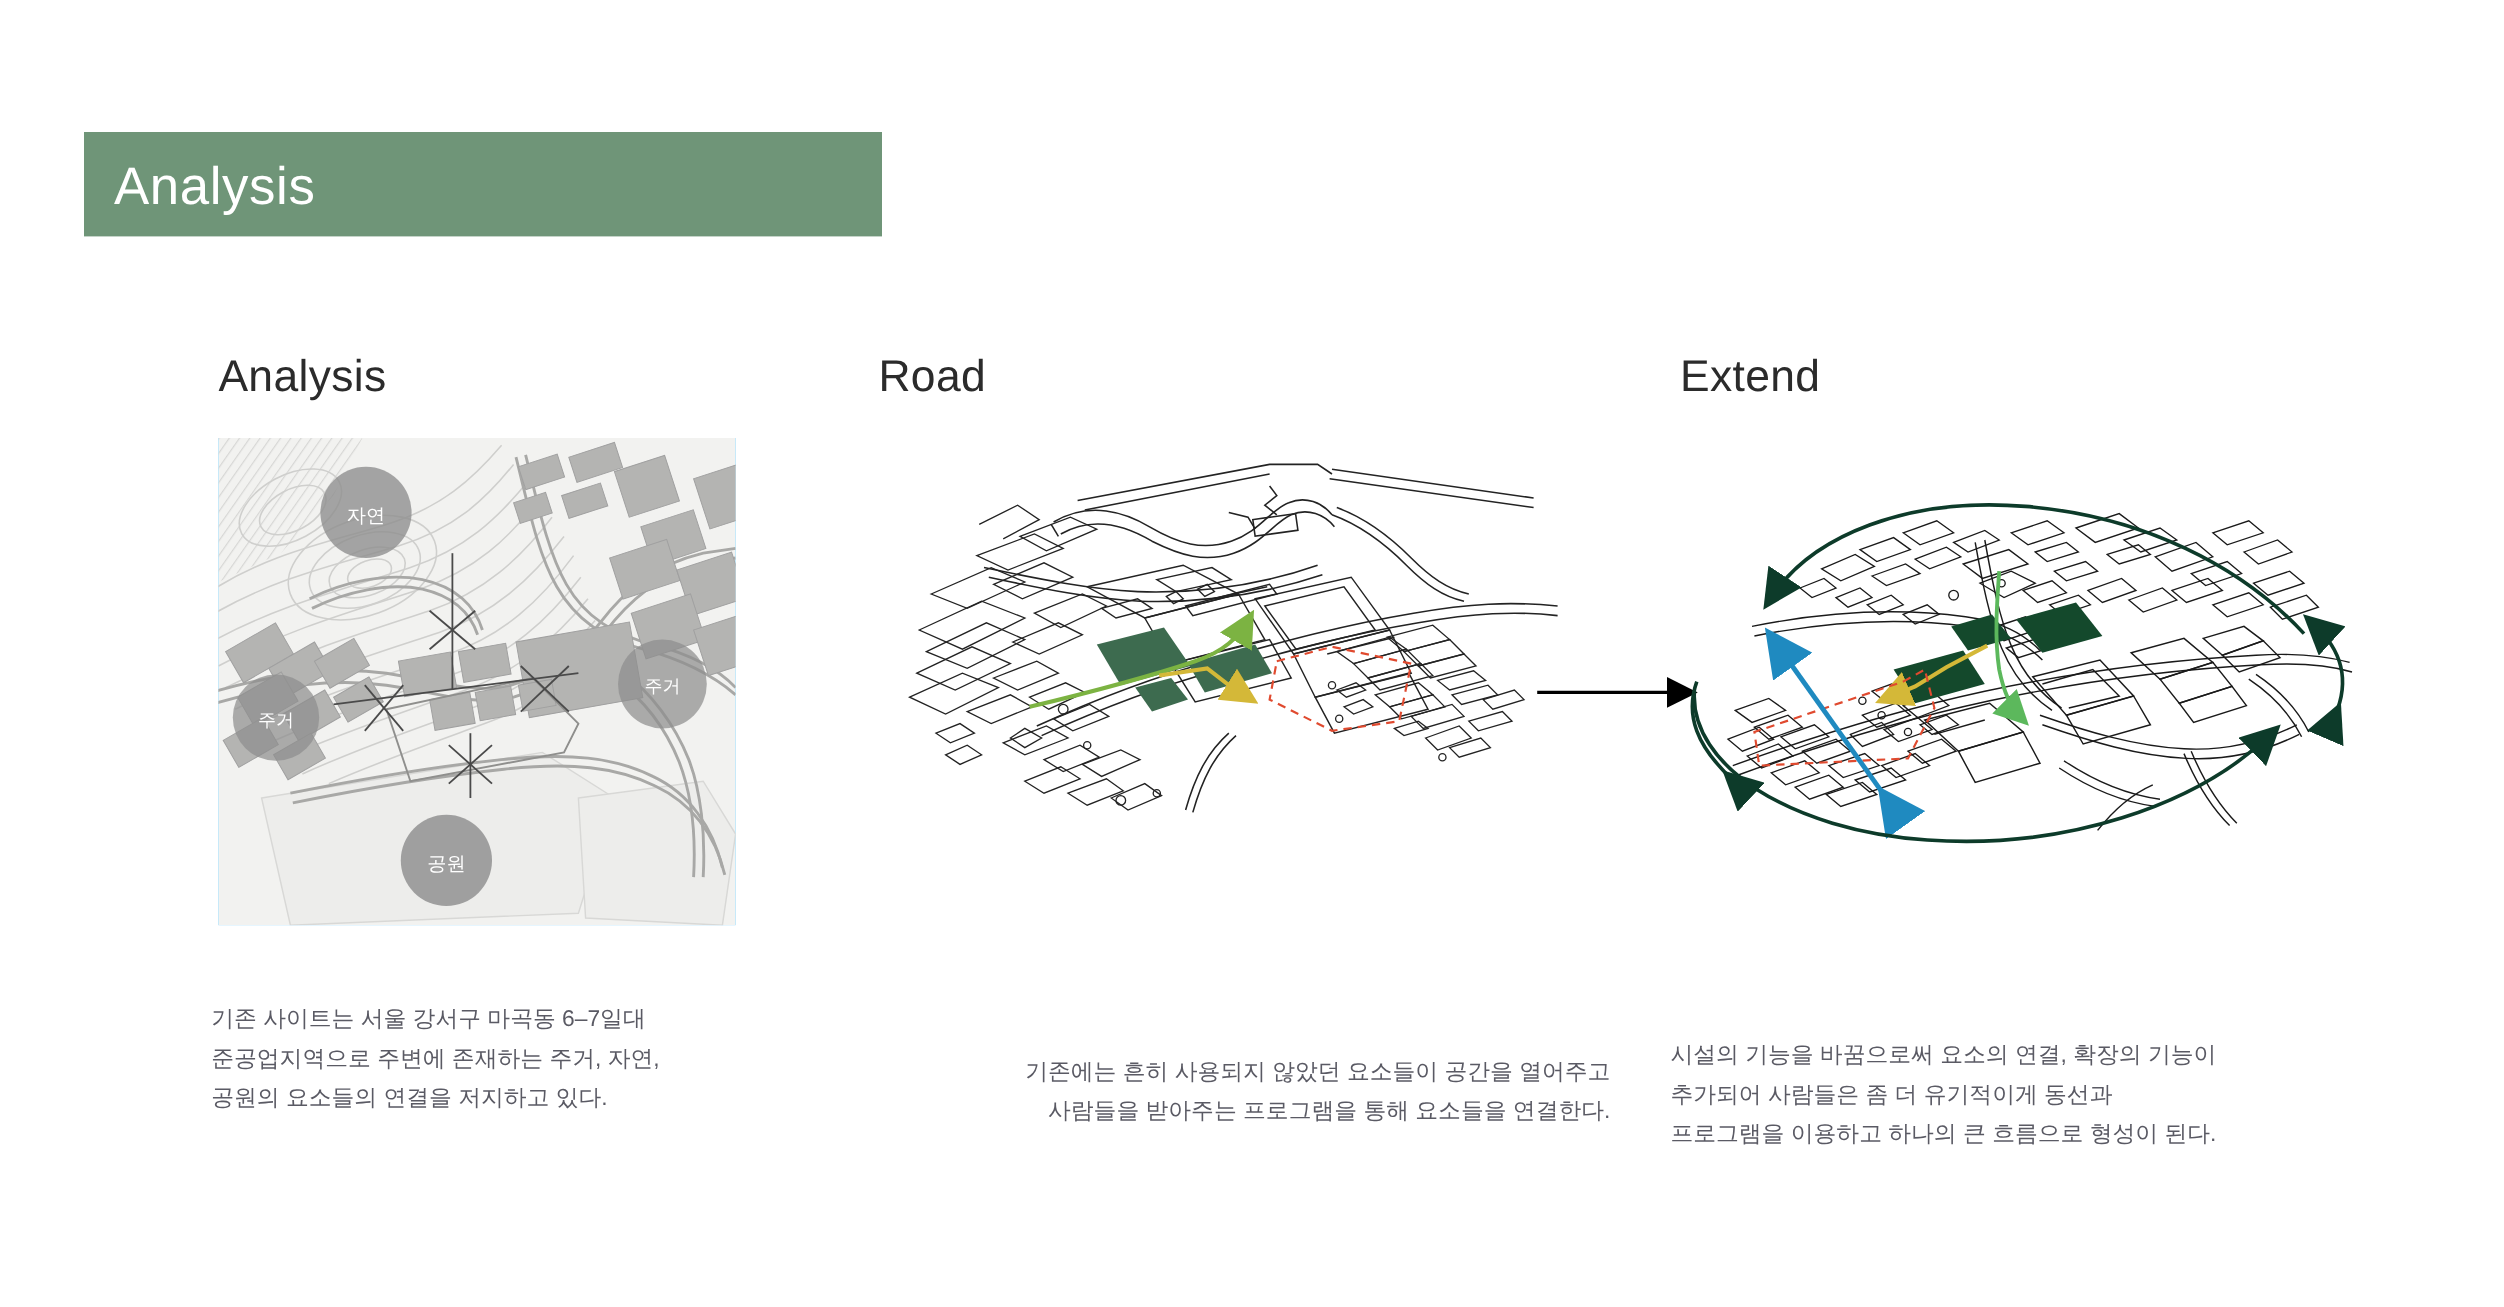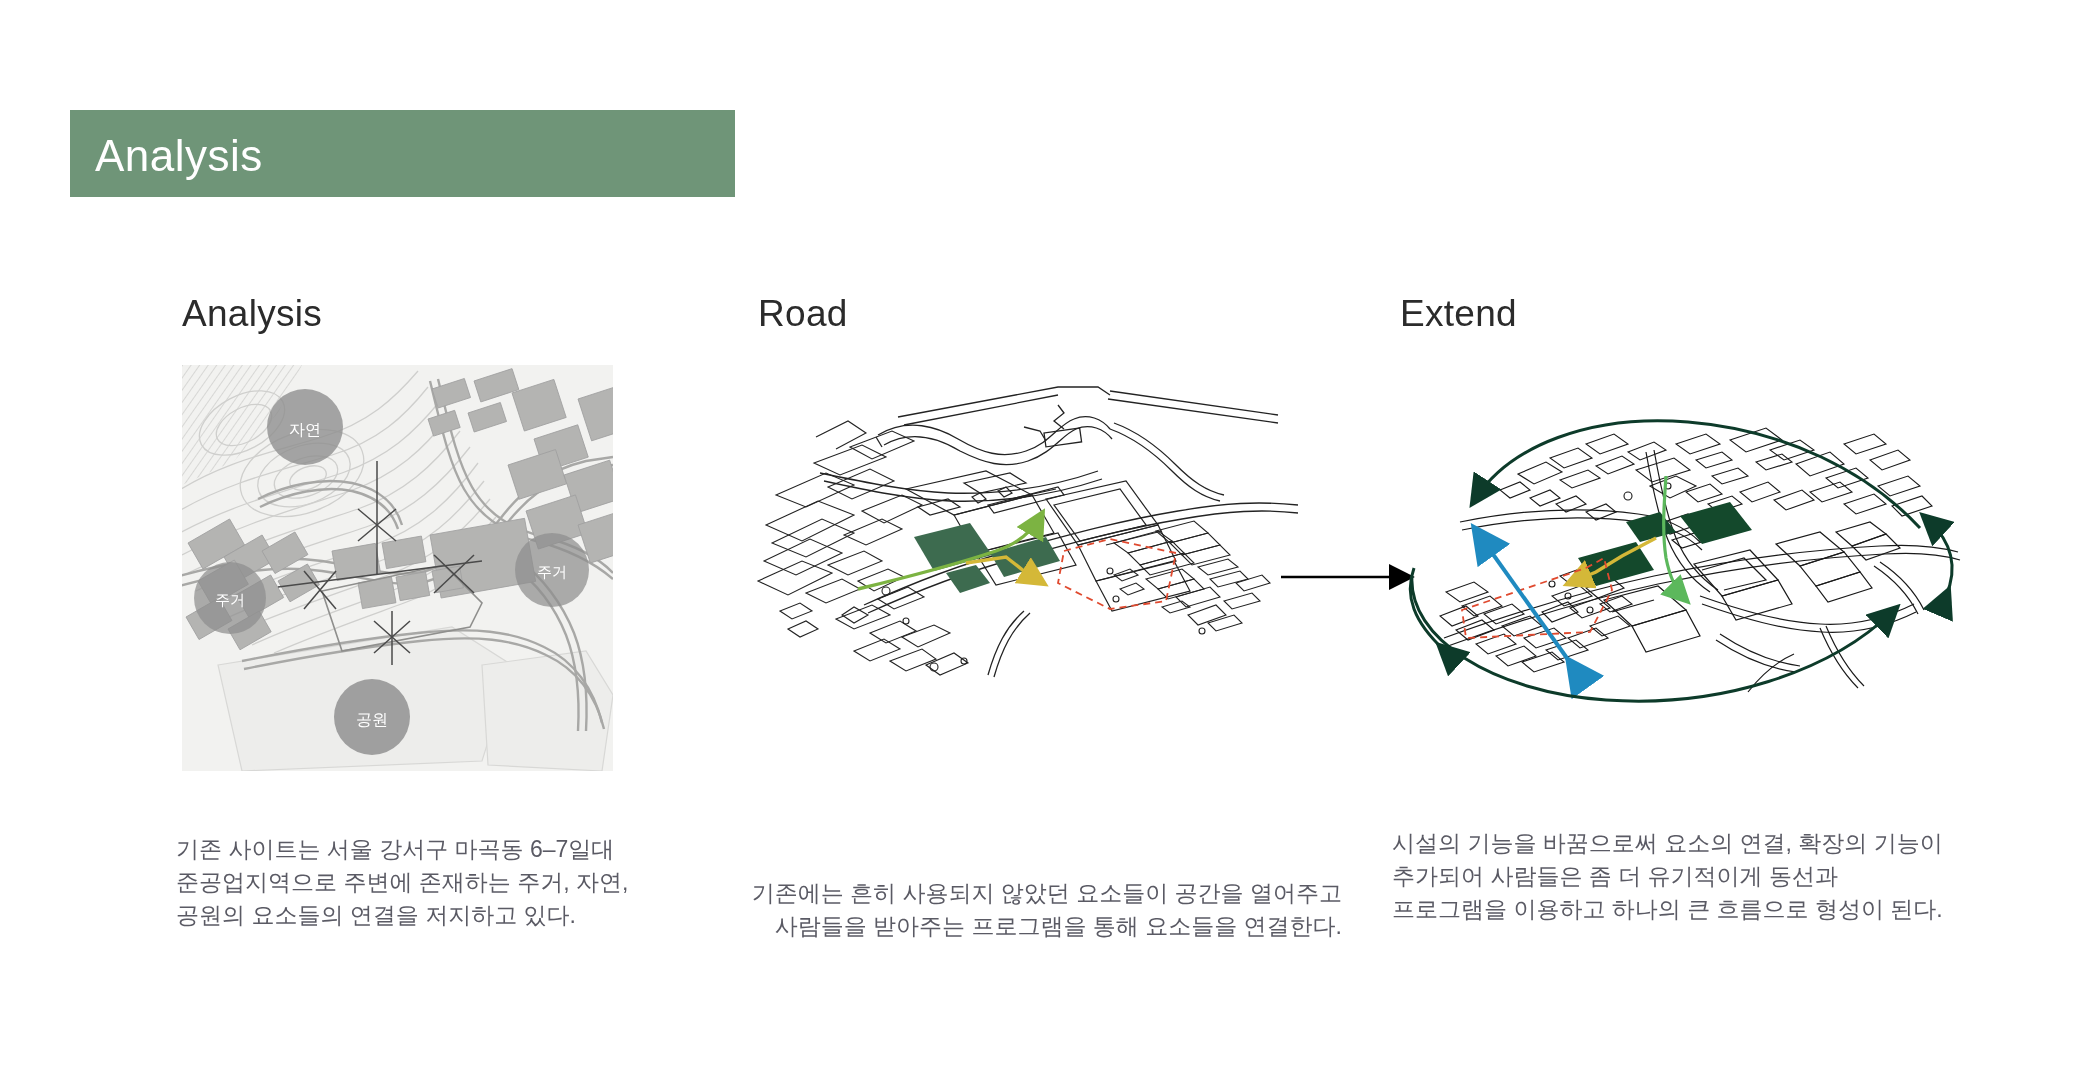--- a/index.html
+++ b/index.html
@@ -22,32 +22,32 @@
     font-size:44px;font-weight:400;color:#ffffff;
     letter-spacing:.5px;line-height:75px;
   }
 
   .col-heading{
     position:absolute;top:293px;
     font-size:37px;font-weight:400;color:#2b2b2b;
     letter-spacing:.3px;white-space:nowrap;
   }
   #heading-element{left:182px;}
-  #heading-road{left:758px;}
+  #heading-road{left:732px;}
   #heading-extend{left:1400px;}
 
   .caption{
     position:absolute;
-    font-size:23px;line-height:33px;color:#5a5a64;
+    font-size:19px;line-height:33px;color:#5a5a64;
     white-space:pre-line;
     letter-spacing:0px;
   }
   #caption-element{left:176px;top:833px;width:470px;}
   #caption-road{left:722px;top:877px;width:620px;text-align:right;}
-  #caption-extend{left:1392px;top:827px;width:600px;}
+  #caption-extend{left:1392px;top:863px;width:600px;}
 
   
   .figure{position:absolute;}
   #fig-element{left:182px;top:365px;width:431px;height:406px;background:#7dd3fc;}
   #fig-road{left:758px;top:375px;width:540px;height:320px;}
   #fig-extend{left:1400px;top:400px;width:560px;height:320px;}
 
   #connector-arrow{
     position:absolute;left:1281px;top:565px;width:140px;height:24px;
   }

